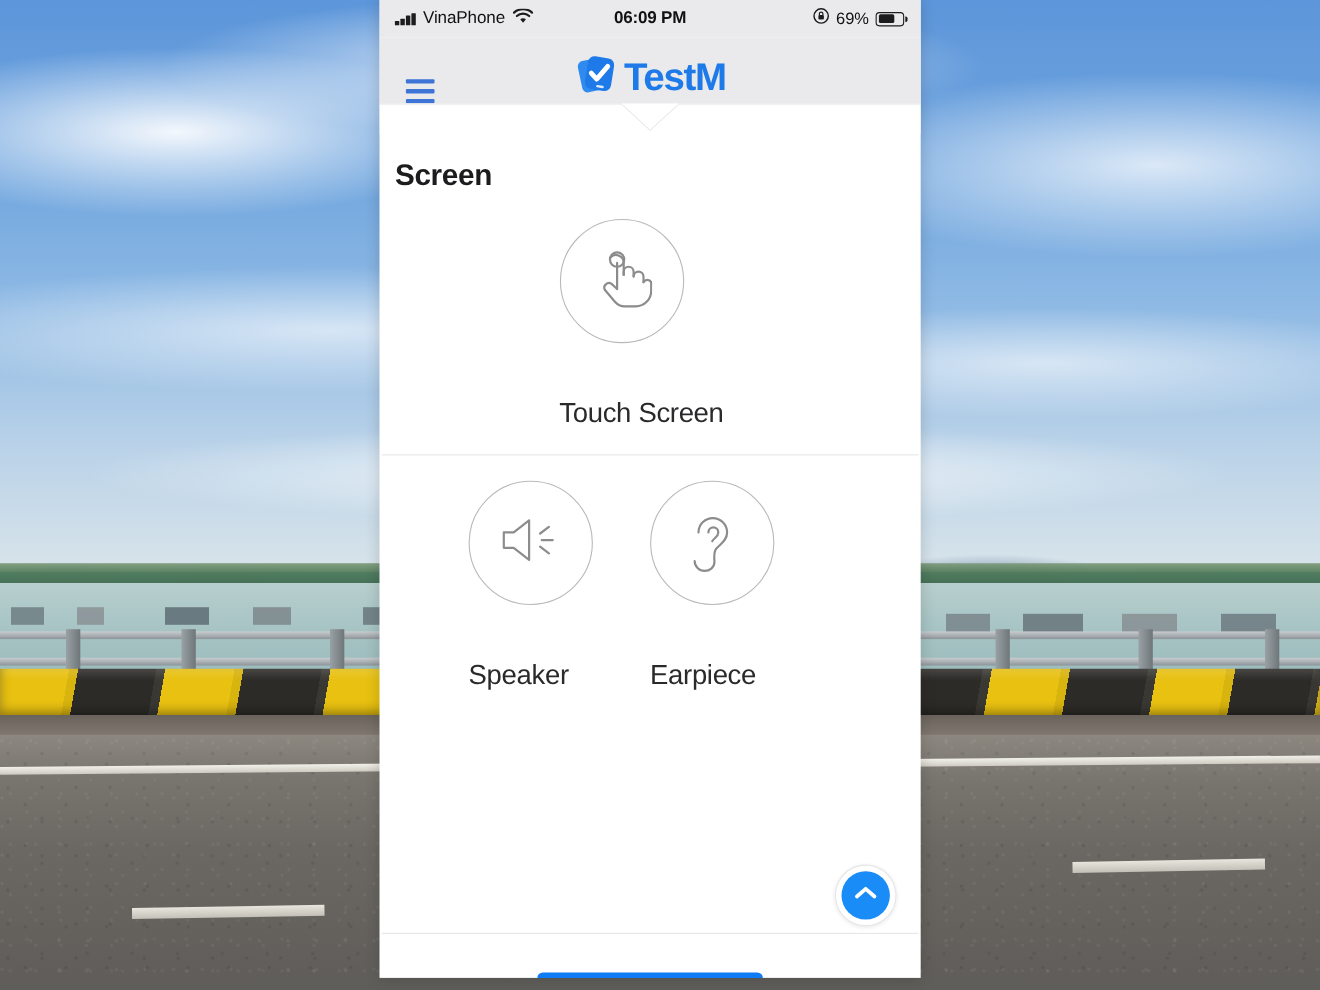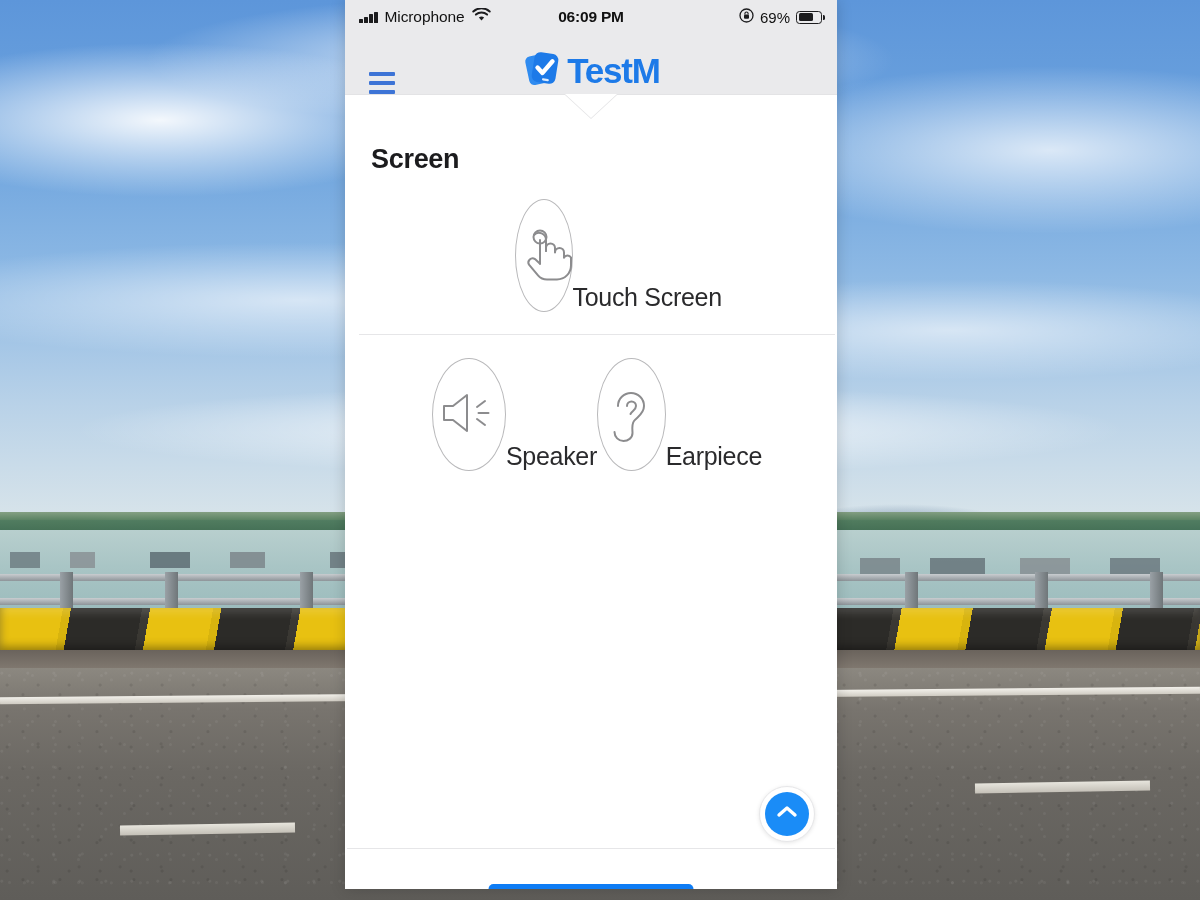--- a/index.html
+++ b/index.html
@@ -167,42 +167,42 @@
   .notchbar .tri {
     position: absolute; left: 50%; top: 0; transform: translateX(-50%);
     width: 0; height: 0;
     border-left: 26px solid transparent;
     border-right: 26px solid transparent;
     border-top: 24px solid #ffffff;
     filter: drop-shadow(0 1px 0 #e3e3e5);
   }
 
   
-  .section { padding: 0 0 12px; position: relative; margin-left: 12px; }
+  .section { padding: 0 0 12px; position: relative; }
   .section + .section::before {
     content: ""; position: absolute; left: 2px; right: 2px; top: 0; height: 1px;
     background: #e6e6e8;
   }
   .sec-head {
     display: flex; align-items: center; justify-content: space-between;
     padding: 22px 14px 0 14px;
   }
   .sec-title { font-size: 27px; font-weight: bold; color: #1c1c1e; letter-spacing: -0.3px; }
   .sec-btn {
     background: #0e7cf4; color: #fff; border: none; cursor: pointer;
     font-size: 25px; border-radius: 26px; padding: 10px 26px 12px;
     font-family: "Liberation Sans", sans-serif; line-height: 1;
     white-space: nowrap;
   }
   .sec-btn.wide { padding: 10px 22px 12px; margin-right: -1px; }
 
   .tiles { display: flex; flex-wrap: wrap; justify-content: center; padding: 24px 10px 0; }
   .tile {
-    width: 165px; display: flex; flex-direction: row; align-items: flex-end;
-    margin-bottom: 10px; cursor: pointer;
+    width: 165px; display: flex; flex-direction: column; align-items: flex-start;
+    margin-bottom: 10px; cursor: pointer; gap: 36px;
   }
   .tile-circle {
     width: 113px; height: 113px; border-radius: 50%;
     border: 1.6px solid #b9b9bb;
     display: flex; align-items: center; justify-content: center;
     background: #fff;
   }
   .tile-label {
     margin-top: 14px; font-size: 25px; color: #2a2a2c;
     letter-spacing: -0.3px; text-align: center; white-space: nowrap;
@@ -261,21 +261,21 @@
 <div id="phone">
 
   <div class="statusbar">
     <div class="sb-left">
       <span class="bars">
         <span></span>
           <span></span>
           <span></span>
           <span></span>
       </span>
-      <span class="sb-carrier">Microphone</span>
+      <span class="sb-carrier">VinaPhone</span>
       <span>
         <svg width="19" height="14" viewBox="0 0 19 14">
           <path d="M9.5 12.6 L6.9 9.6 a4 4 0 0 1 5.2 0 Z" fill="#1c1c1e"></path>
           <path d="M3.9 6.6 a8.3 8.3 0 0 1 11.2 0" stroke="#1c1c1e" stroke-width="2" fill="none" stroke-linecap="round"></path>
           <path d="M1.3 3.5 a12.2 12.2 0 0 1 16.4 0" stroke="#1c1c1e" stroke-width="2" fill="none" stroke-linecap="round"></path>
         </svg>
       </span>
     </div>
     <div class="sb-center">06:09 PM</div>
     <div class="sb-right">

